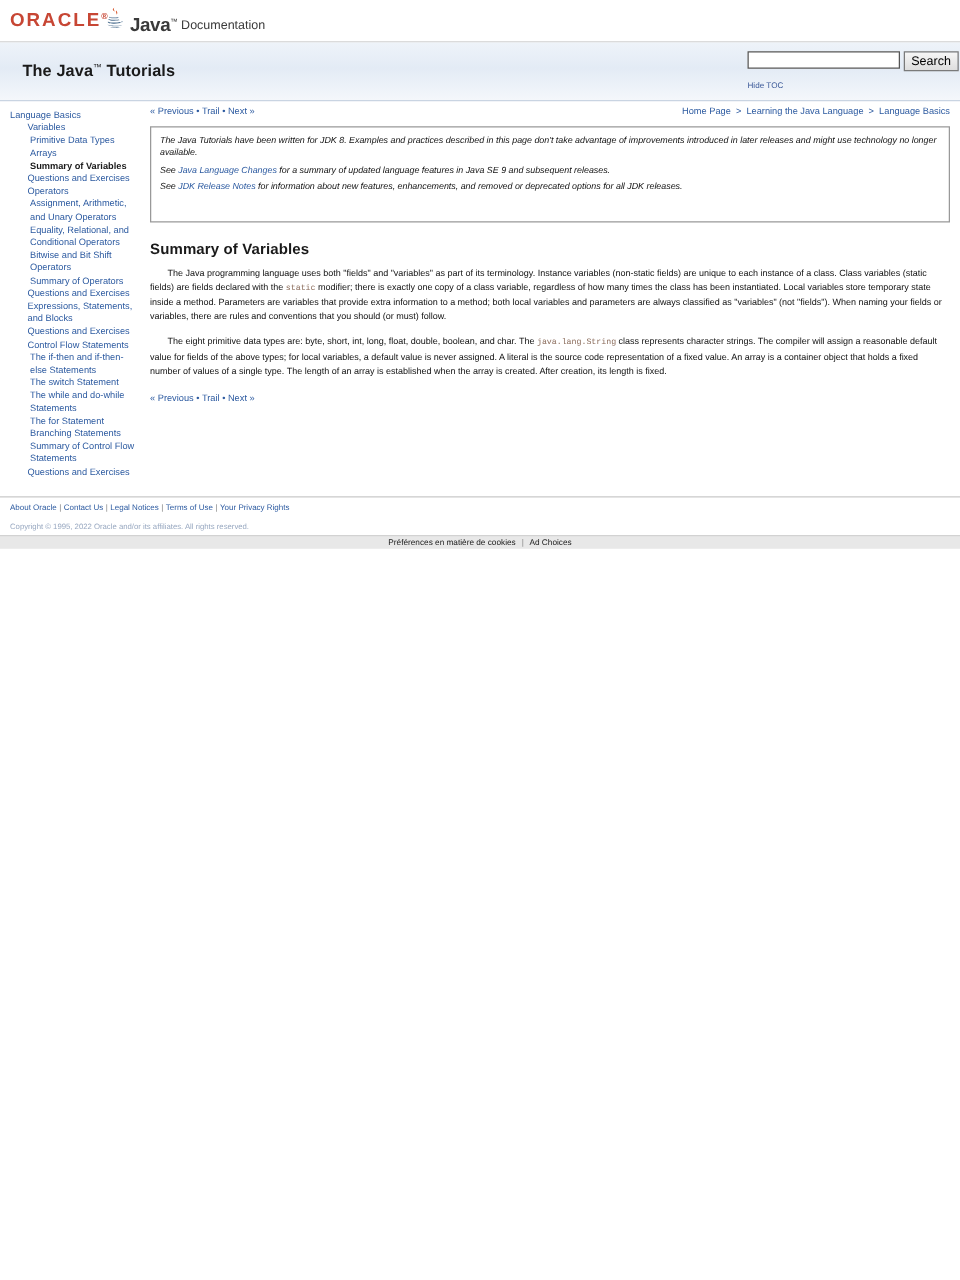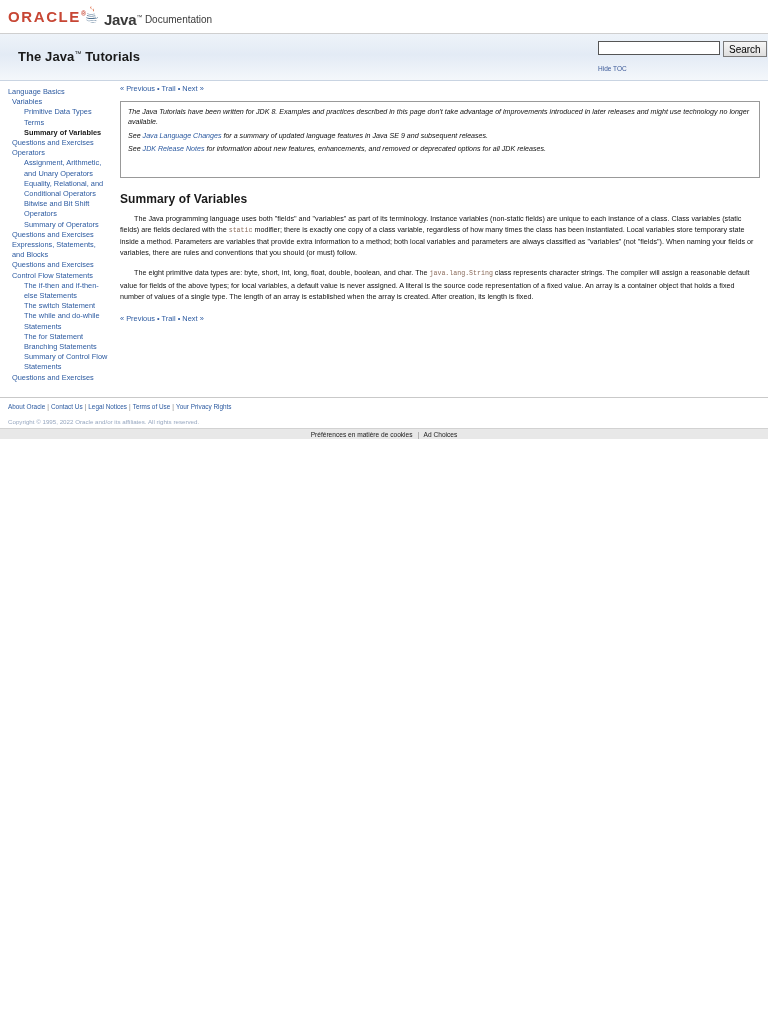--- a/index.html
+++ b/index.html
@@ -123,21 +123,21 @@
     display: block;
     font-size: 7.4px;
     line-height: 10.2px;
     color: #2c5aa0;
     text-decoration: none;
     cursor: pointer;
     padding: 0 2px 0 0;
     white-space: normal;
   }
   .toc-lvl0 { padding-left: 8px; }
-  .toc-lvl1 { padding-left: 12px; }
+  .toc-lvl1 { padding-left: 22px; }
   .toc-lvl2 { padding-left: 24px; }
   .toc-item.current {
     color: #1a1a1a;
     font-weight: bold;
     text-decoration: none;
     cursor: default;
   }
 
   
   #content {
@@ -275,21 +275,21 @@
     <a id="hide-toc-link">Hide TOC</a>
   </div>
 </div>
 
 <div id="page">
 
   <nav id="toc">
       <a class="toc-item toc-lvl0">Language Basics</a>
       <a class="toc-item toc-lvl1">Variables</a>
       <a class="toc-item toc-lvl2">Primitive Data Types</a>
-      <a class="toc-item toc-lvl2">Terms</a>
+      <a class="toc-item toc-lvl2">Arrays</a>
       <a class="toc-item toc-lvl2 current">Summary of Variables</a>
       <a class="toc-item toc-lvl1">Questions and Exercises</a>
       <a class="toc-item toc-lvl1">Operators</a>
       <a class="toc-item toc-lvl2">Assignment, Arithmetic, and Unary Operators</a>
       <a class="toc-item toc-lvl2">Equality, Relational, and Conditional Operators</a>
       <a class="toc-item toc-lvl2">Bitwise and Bit Shift Operators</a>
       <a class="toc-item toc-lvl2">Summary of Operators</a>
       <a class="toc-item toc-lvl1">Questions and Exercises</a>
       <a class="toc-item toc-lvl1">Expressions, Statements, and Blocks</a>
       <a class="toc-item toc-lvl1">Questions and Exercises</a>
@@ -308,20 +308,27 @@
     <div class="navbar">
       <span class="nav-left">
         <span>«</span>
         <a>Previous</a>
         <span class="sep">•</span>
         <a>Trail</a>
         <span class="sep">•</span>
         <a>Next</a>
         <span>»</span>
       </span>
+      <span class="crumbs">
+        <a>Home Page</a>
+        <span class="gt">&gt;</span>
+        <a>Learning the Java Language</a>
+        <span class="gt">&gt;</span>
+        <a>Language Basics</a>
+      </span>
     </div>
 
     <div id="notice-box">
       <p>The Java Tutorials have been written for JDK 8. Examples and practices described in this page don't take advantage of improvements introduced in later releases and might use technology no longer available.</p>
       <p>
         <span>See </span><a>Java Language Changes</a><span> for a summary of updated language features in Java SE 9 and subsequent releases.</span>
       </p>
       <p>
         <span>See </span><a>JDK Release Notes</a><span> for information about new features, enhancements, and removed or deprecated options for all JDK releases.</span>
       </p>

